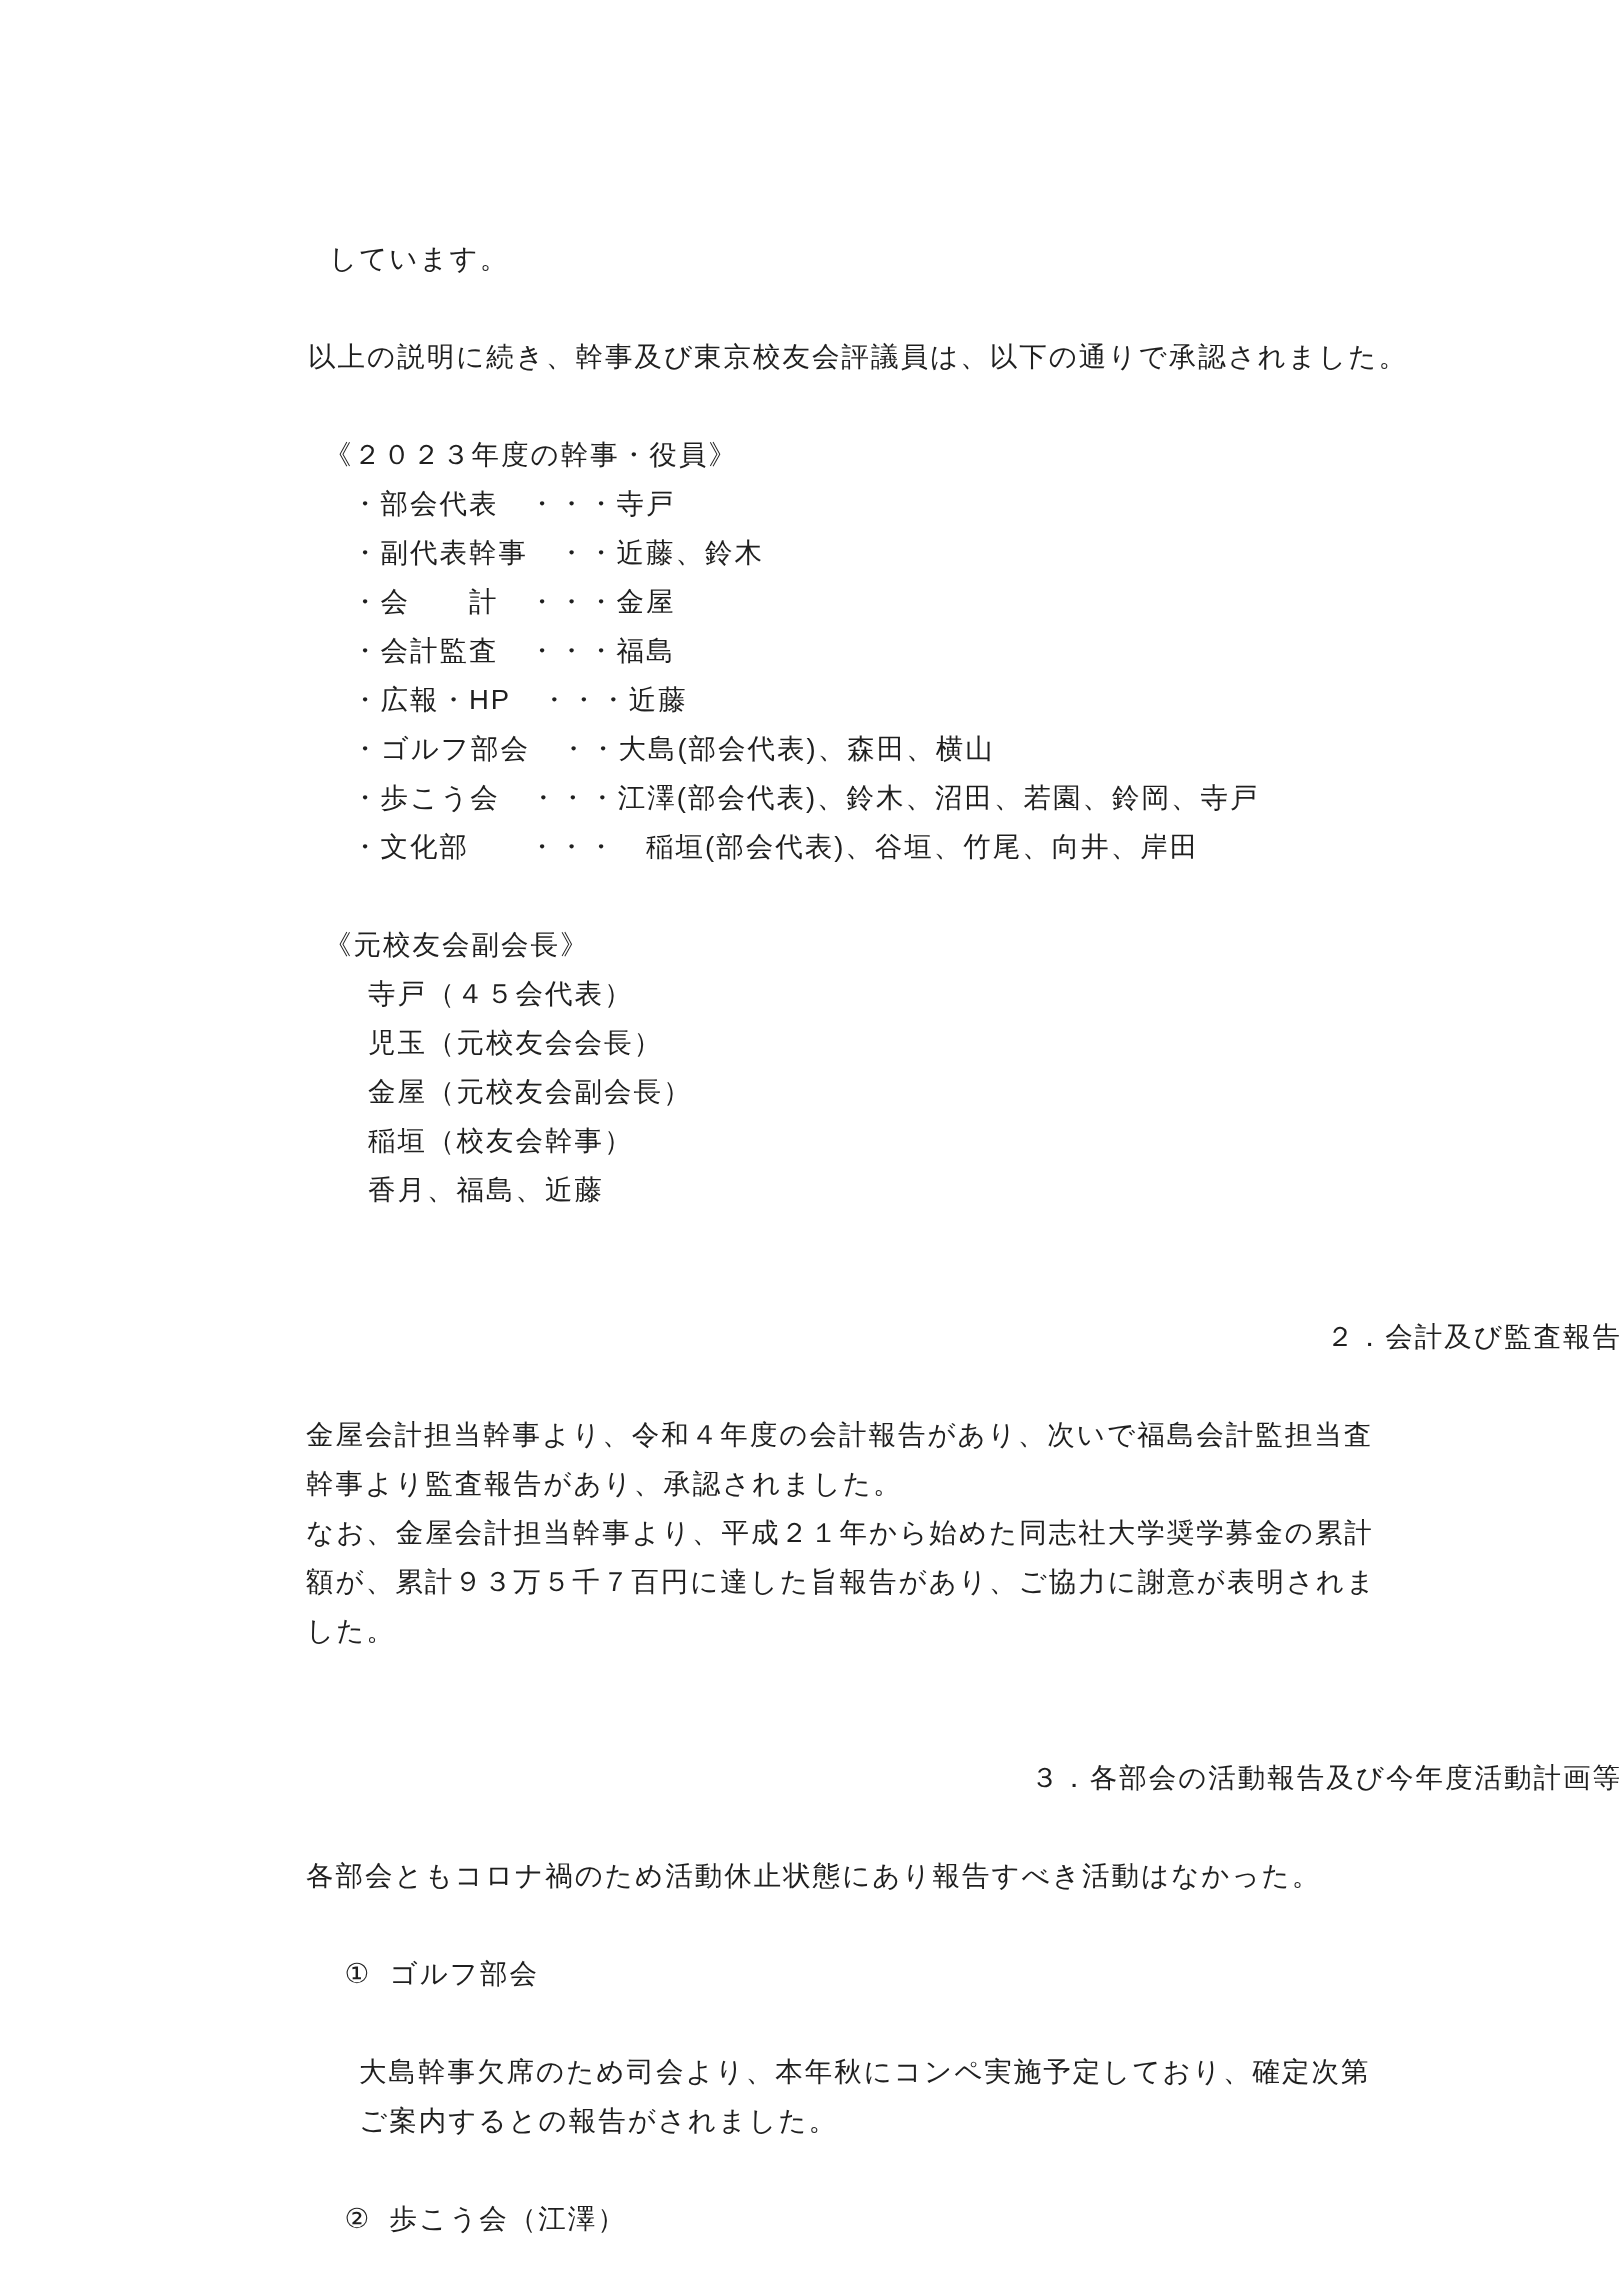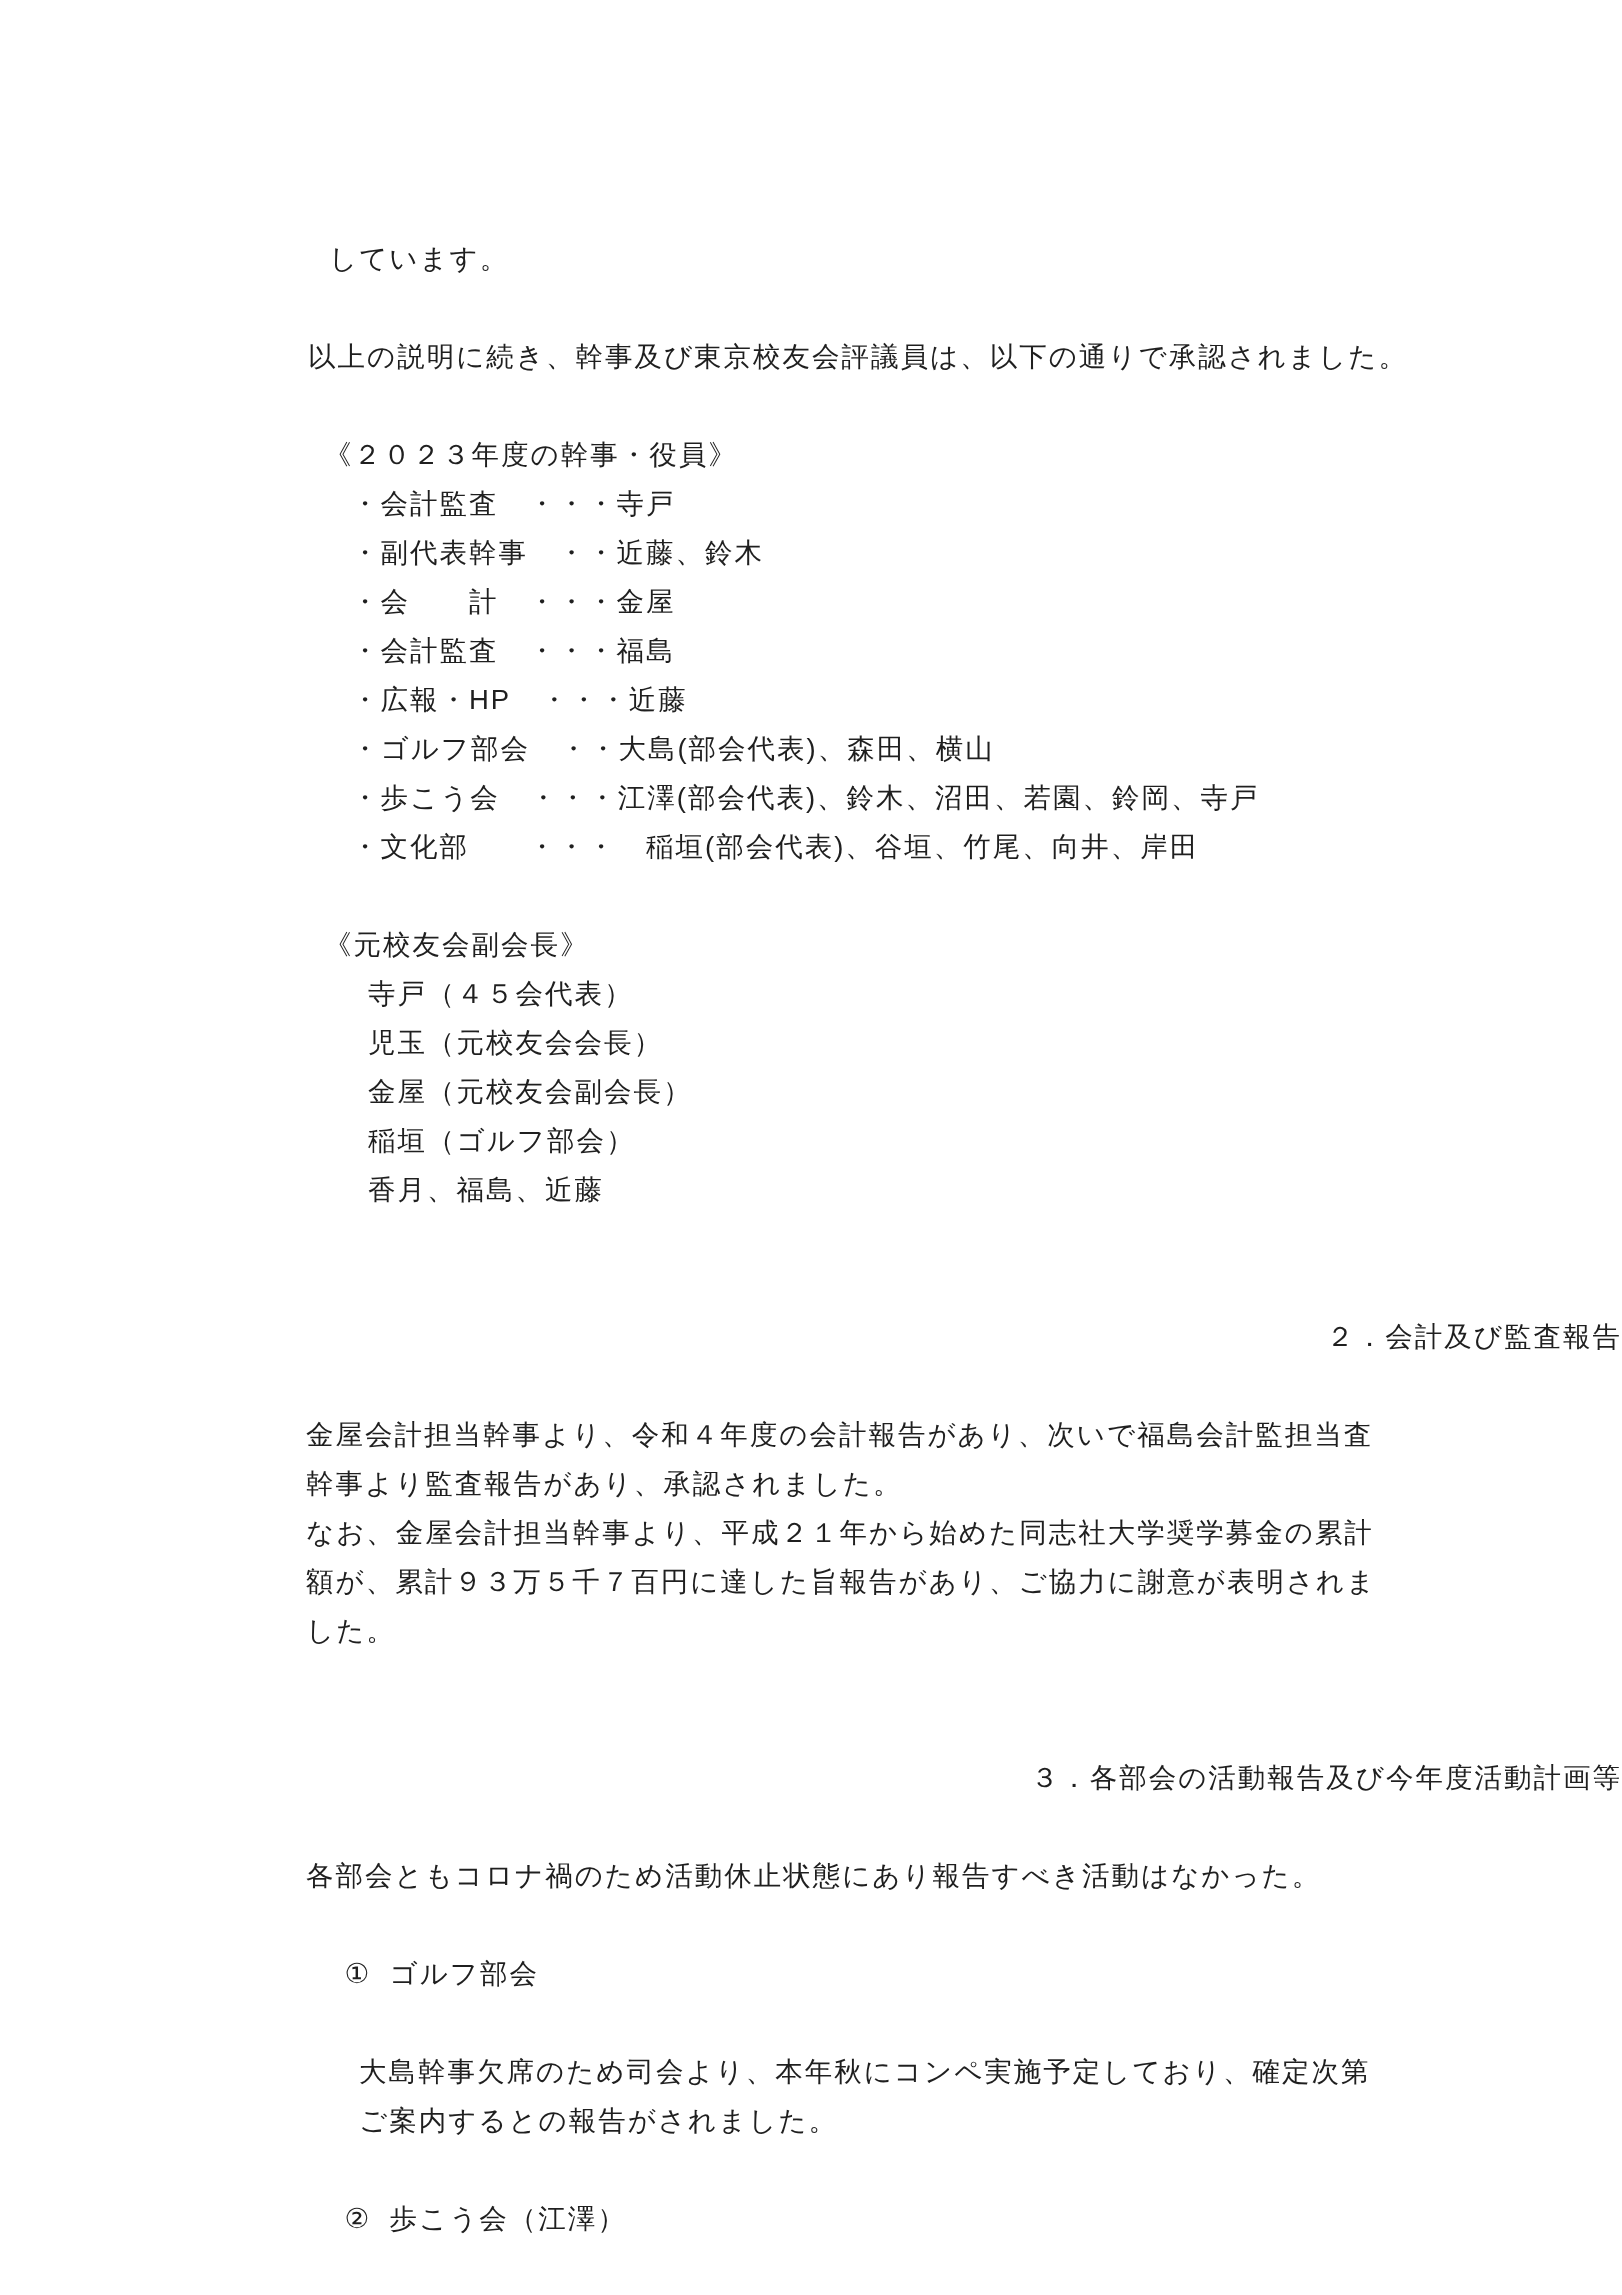--- a/index.html
+++ b/index.html
@@ -43,34 +43,34 @@
 </head>
 <body>
 
 <div class="page">
 
   <div class="line l-intro">しています。</div>
 
   <div class="line l-approval">以上の説明に続き、幹事及び東京校友会評議員は、以下の通りで承認されました。</div>
 
   <div class="line l-heading">《２０２３年度の幹事・役員》</div>
-  <div class="line l-bullet">・会計監査　・・・寺戸</div>
+  <div class="line l-bullet">・部会代表　・・・寺戸</div>
   <div class="line l-bullet">・副代表幹事　・・近藤、鈴木</div>
   <div class="line l-bullet">・会　　計　・・・金屋</div>
   <div class="line l-bullet">・会計監査　・・・福島</div>
   <div class="line l-bullet">・広報・HP　・・・近藤</div>
   <div class="line l-bullet">・ゴルフ部会　・・大島(部会代表)、森田、横山</div>
   <div class="line l-bullet">・歩こう会　・・・江澤(部会代表)、鈴木、沼田、若園、鈴岡、寺戸</div>
   <div class="line l-bullet">・文化部　　・・・　稲垣(部会代表)、谷垣、竹尾、向井、岸田</div>
 
   <div class="line l-heading">《元校友会副会長》</div>
   <div class="line l-name">寺戸（４５会代表）</div>
   <div class="line l-name">児玉（元校友会会長）</div>
   <div class="line l-name">金屋（元校友会副会長）</div>
-  <div class="line l-name">稲垣（ゴルフ部会）</div>
+  <div class="line l-name">稲垣（校友会幹事）</div>
   <div class="line l-name">香月、福島、近藤</div>
 
   <div class="line l-section">
     <span class="sec-num">２．</span><span>会計及び監査報告</span>
   </div>
   <div class="line l-body">金屋会計担当幹事より、令和４年度の会計報告があり、次いで福島会計監担当査</div>
   <div class="line l-body">幹事より監査報告があり、承認されました。</div>
   <div class="line l-body">なお、金屋会計担当幹事より、平成２１年から始めた同志社大学奨学募金の累計</div>
   <div class="line l-body">額が、累計９３万５千７百円に達した旨報告があり、ご協力に謝意が表明されま</div>
   <div class="line l-body">した。</div>

